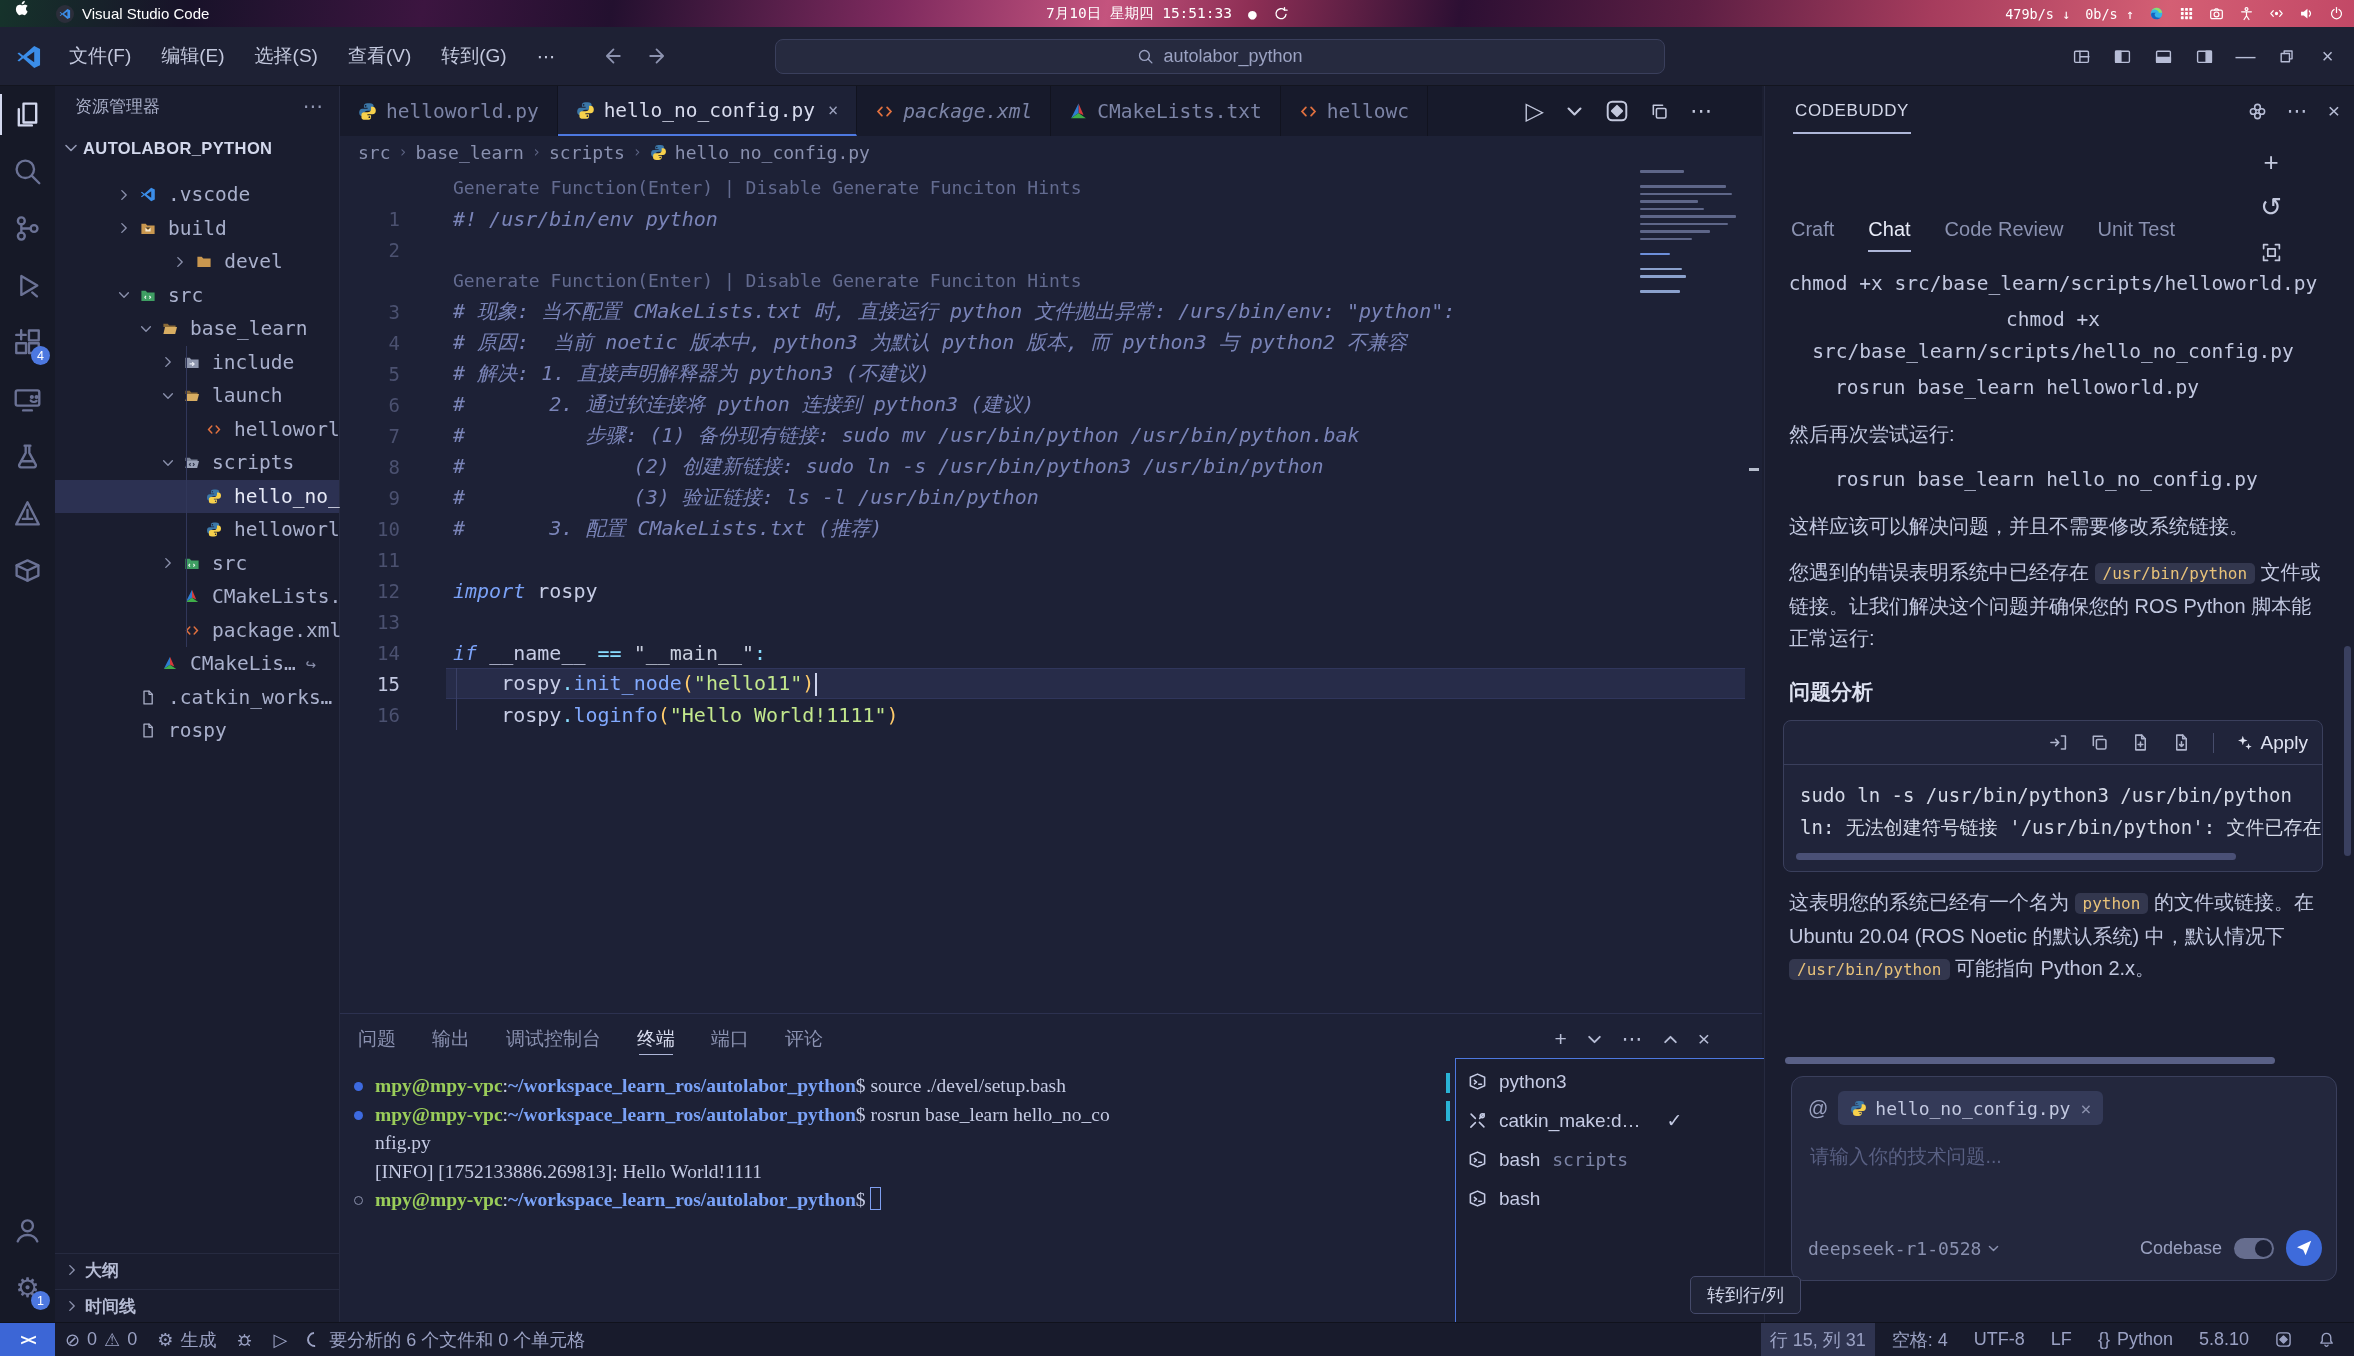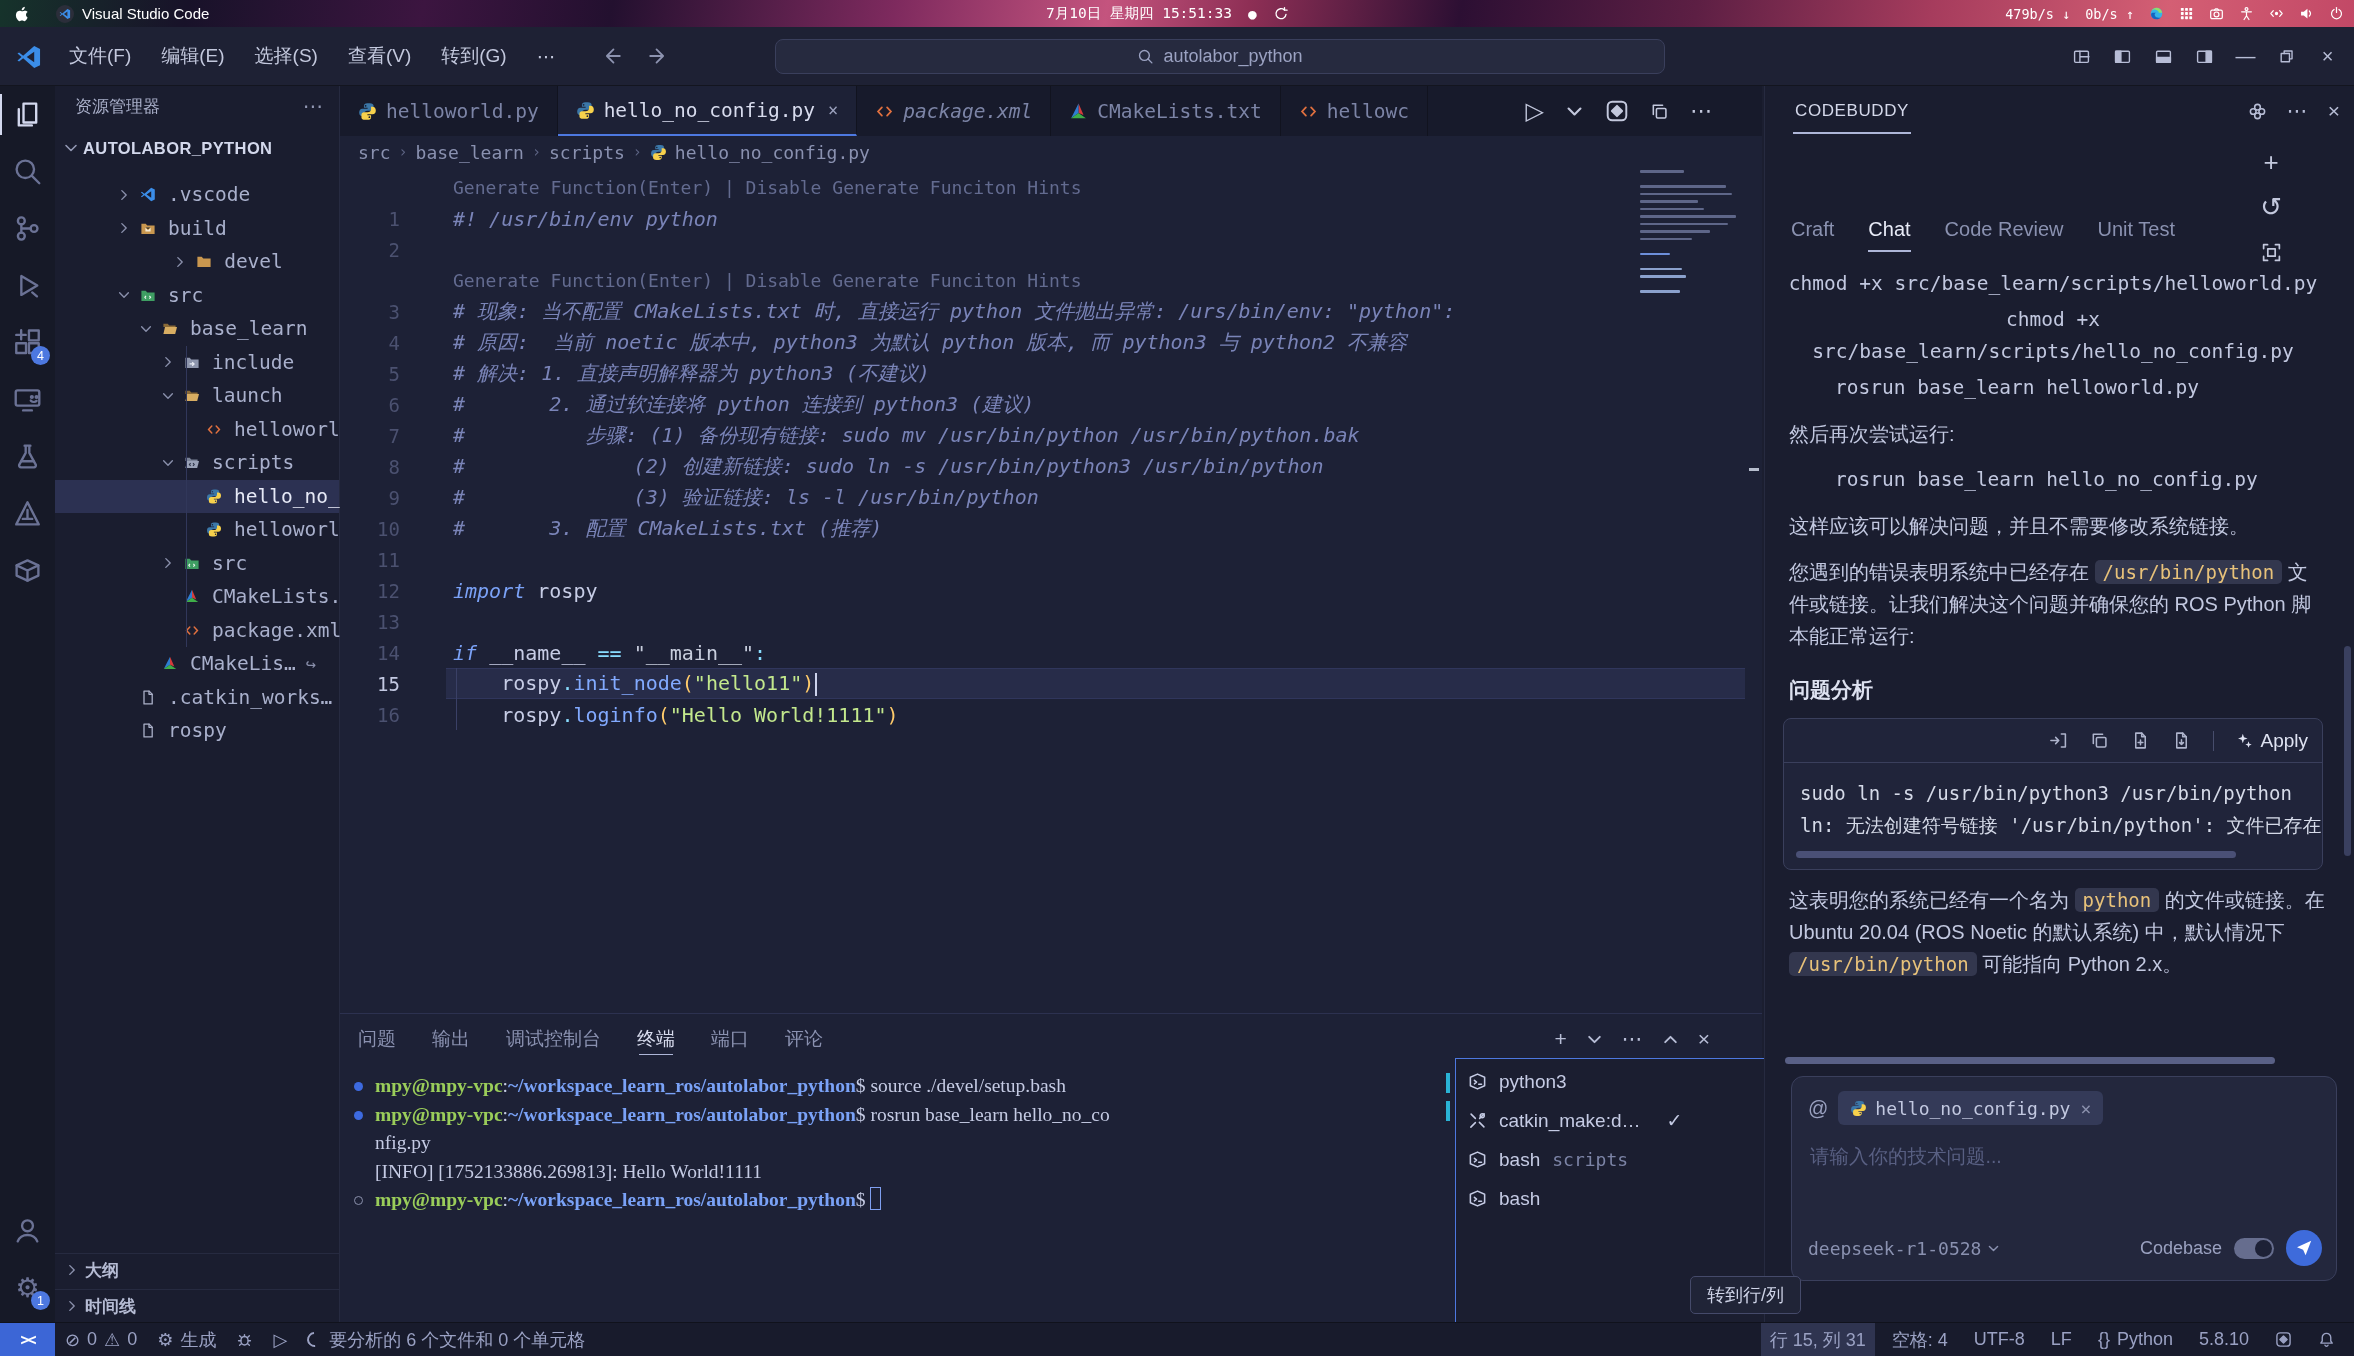--- a/index.html
+++ b/index.html
@@ -6,21 +6,21 @@
 html,body { width:2354px; height:1356px; overflow:hidden; background:#1b1e30;
   font-family:"Liberation Sans","DejaVu Sans",sans-serif; color:#c5cbe4; }
 .mono { font-family:"DejaVu Sans Mono","Liberation Mono",monospace; }
 .dicon { display:inline-flex; width:16px; height:16px; align-items:center; justify-content:center; flex:none; }
 .dicon svg { width:100%; height:100%; }
 .tgly { display:inline-flex; align-items:center; justify-content:center; flex:none; font-style:normal; }
 
 
 #desktopbar { position:absolute; top:0; left:0; width:2354px; height:27px; color:#fff; font-size:15px;
   background:linear-gradient(100deg,#16332b 0%,#181229 8%,#3c1540 18%,#23102f 26%,#7e2a5e 38%,#c4547e 47%,#8e2f55 53%,#2c0f33 62%,#5d1f44 72%,#a63c5d 82%,#d45f74 92%,#c24866 100%); }
-#desktopbar .dl { position:absolute; left:14px; top:0; height:27px; display:flex; align-items:center; gap:26px; }
+#desktopbar .dl { position:absolute; left:14px; top:0; height:27px; display:flex; gap:26px; }
 #desktopbar .vsb { display:flex; align-items:center; gap:8px; }
 #desktopbar .vsb .circ { width:18px; height:18px; border-radius:50%; background:#2b2e3a; display:flex; align-items:center; justify-content:center; }
 #desktopbar .dc { position:absolute; left:1046px; top:0; height:27px; display:flex; align-items:center; gap:16px; font-family:"DejaVu Sans Mono",monospace; font-size:14.5px; }
 #desktopbar .dr { position:absolute; right:10px; top:0; height:27px; display:flex; align-items:center; gap:15px; font-family:"DejaVu Sans Mono",monospace; font-size:13.5px; }
 #desktopbar .dr .dicon { width:15px; height:15px; }
 
 
 #titlebar { position:absolute; top:27px; left:0; width:2354px; height:59px; background:#1e2134; border-bottom:1px solid #13151f; }
 #titlebar .tb-logo { position:absolute; left:16px; top:17px; width:26px; height:26px; }
 #menus { position:absolute; left:54px; top:0; height:58px; display:flex; align-items:center; }
@@ -147,21 +147,21 @@
 #cbtabs { position:absolute; left:26px; top:132px; display:flex; gap:34px; font-size:20px; color:#8a91b0; }
 .cbtab { padding-bottom:9px; }
 .cbtab.active { color:#e8ebf7; border-bottom:2px solid #aeb6d8; }
 #chat { position:absolute; left:14px; top:182px; width:548px; height:796px; font-size:20px; color:#c2c8e0; line-height:32px; }
 .msg { margin-bottom:2px; }
 .msg.mono { font-family:"DejaVu Sans Mono",monospace; font-size:19.5px; }
 .msg.center { text-align:center; margin-bottom:4px; }
 .msg.indent { padding-left:56px; margin-bottom:2px; }
 .msg.txt { padding-left:10px; margin:14px 0; }
 .msg.h { padding-left:10px; font-weight:bold; font-size:21px; color:#dde1f0; margin:22px 0 12px; }
-.inlinecode { font-family:"DejaVu Sans Mono",monospace; background:#33374e; color:#e8c27a; border-radius:5px; padding:1px 8px; font-size:19px; }
+.inlinecode { font-family:"DejaVu Sans Mono",monospace; background:#33374e; color:#e8c27a; border-radius:5px; padding:1px 8px; font-size:16px; }
 .card { margin:6px 4px 14px; background:#20243a; border:1px solid #3a3f5c; border-radius:8px; overflow:hidden; }
 .card-toolbar { height:44px; display:flex; align-items:center; justify-content:flex-end; gap:22px; padding:0 14px; border-bottom:1px solid #3a3f5c; color:#aeb4cc; }
 .card-toolbar .dicon { width:19px; height:19px; }
 .card-toolbar .vsep { width:1px; height:20px; background:#474d6c; }
 .apply { display:flex; align-items:center; gap:7px; color:#dfe3f2; font-size:19px; }
 .apply .dicon { width:17px; height:17px; }
 .card-body { padding:14px 4px 6px 16px; font-family:"DejaVu Sans Mono",monospace; font-size:19px; color:#d5dae8; white-space:pre; line-height:32px; }
 .card-scroll { height:10px; margin:4px 8px 8px; position:relative; }
 .card-scroll .thumb { position:absolute; left:4px; width:440px; height:7px; background:#4a5076; border-radius:4px; }
 #chat-hscroll { position:absolute; left:6px; bottom:0; width:490px; height:7px; background:#596086; border-radius:4px; }

